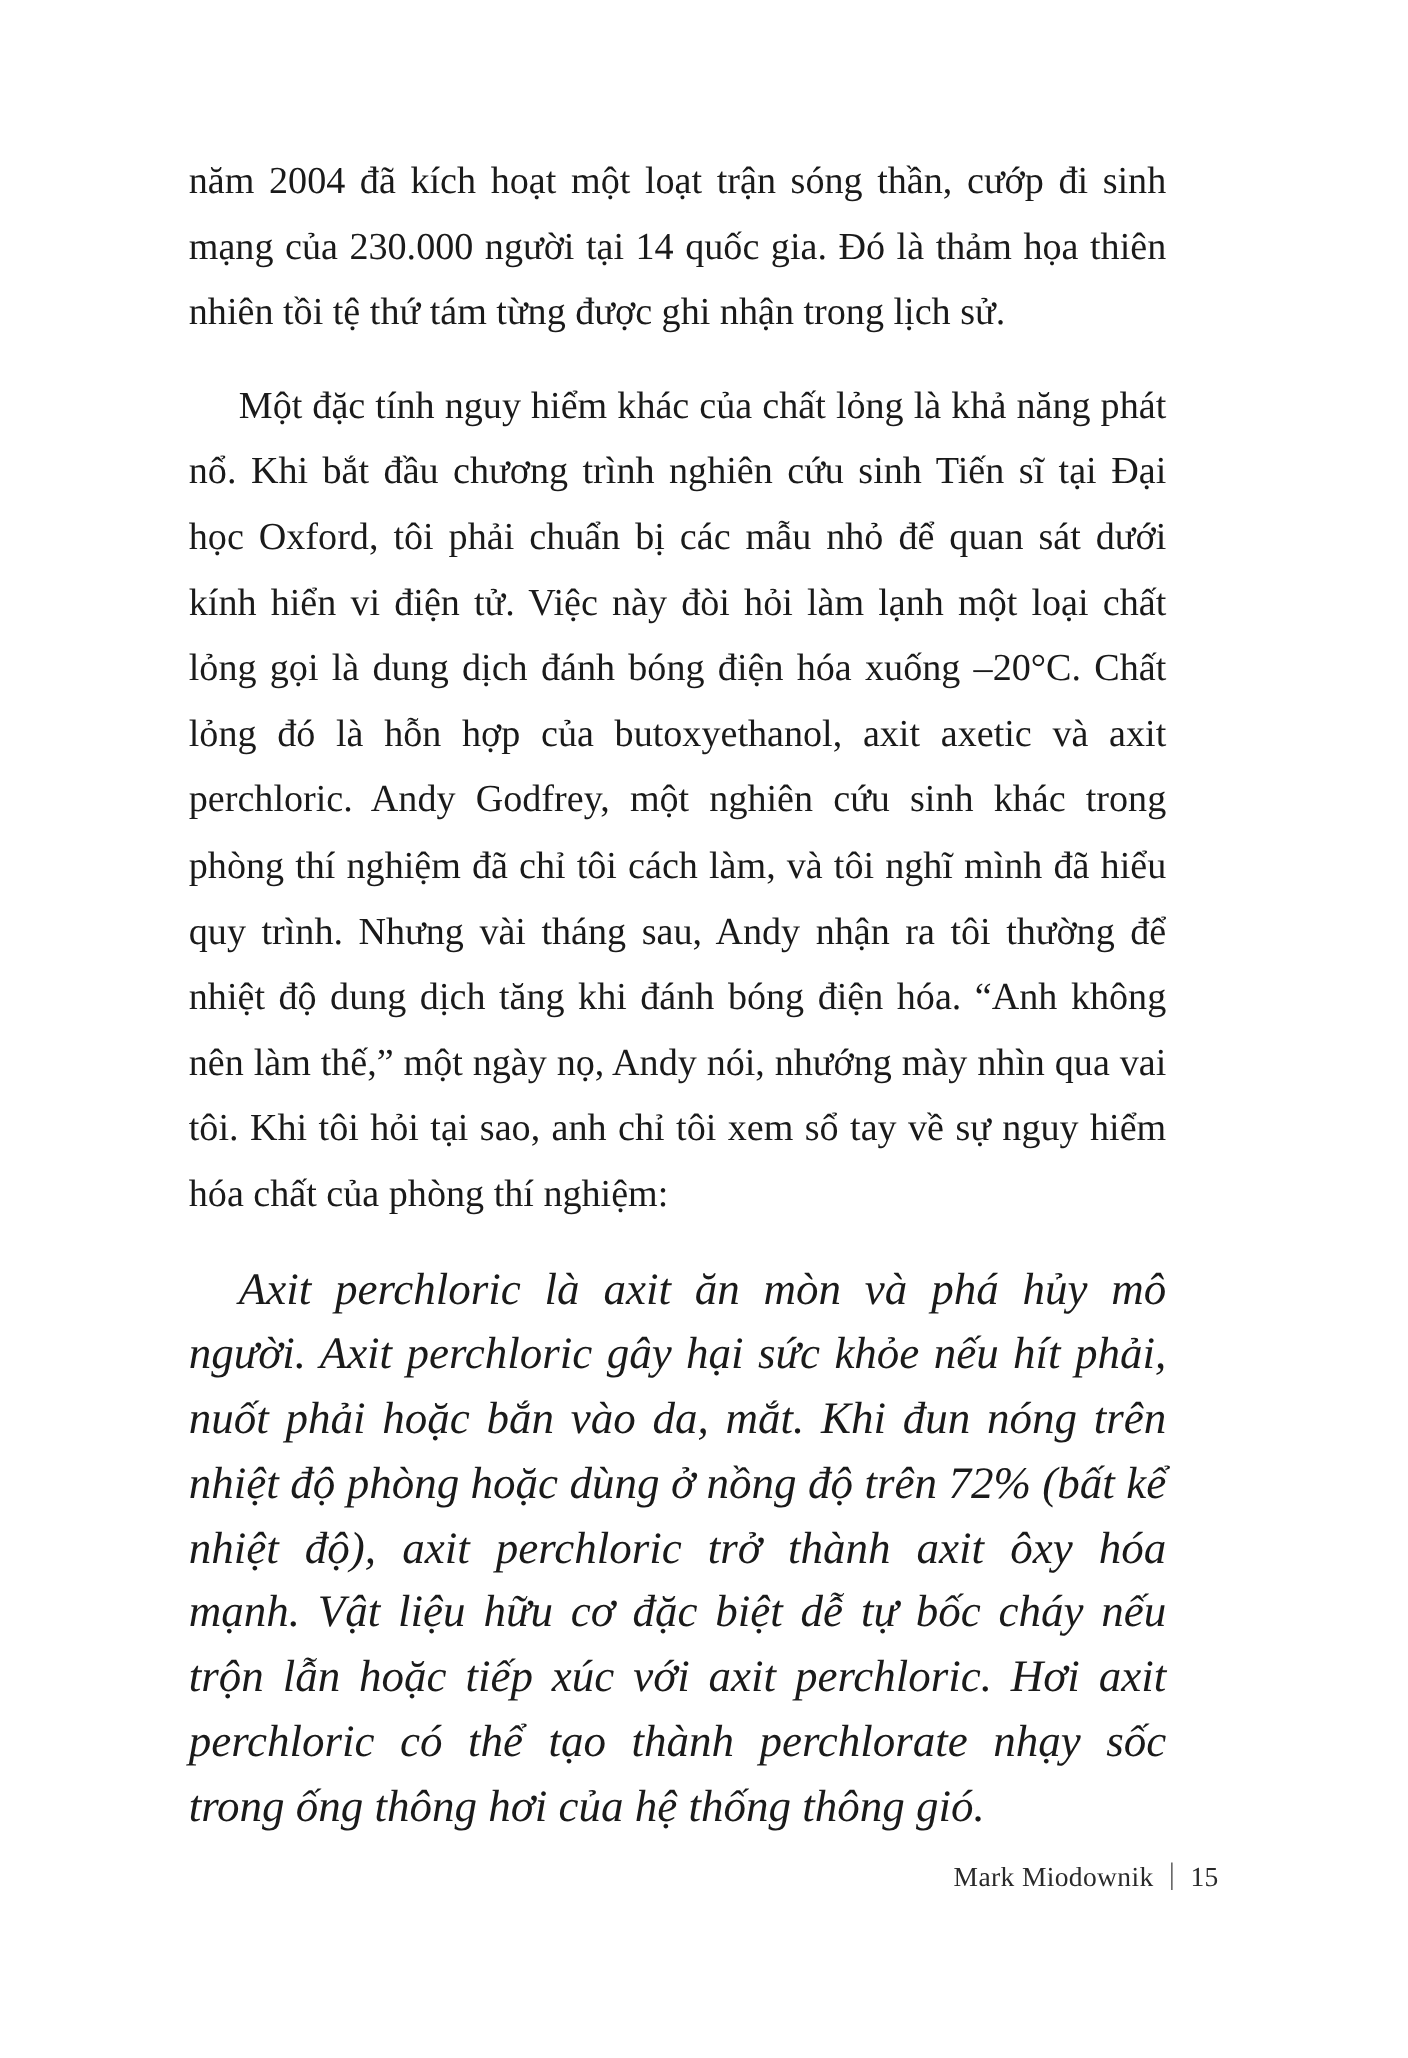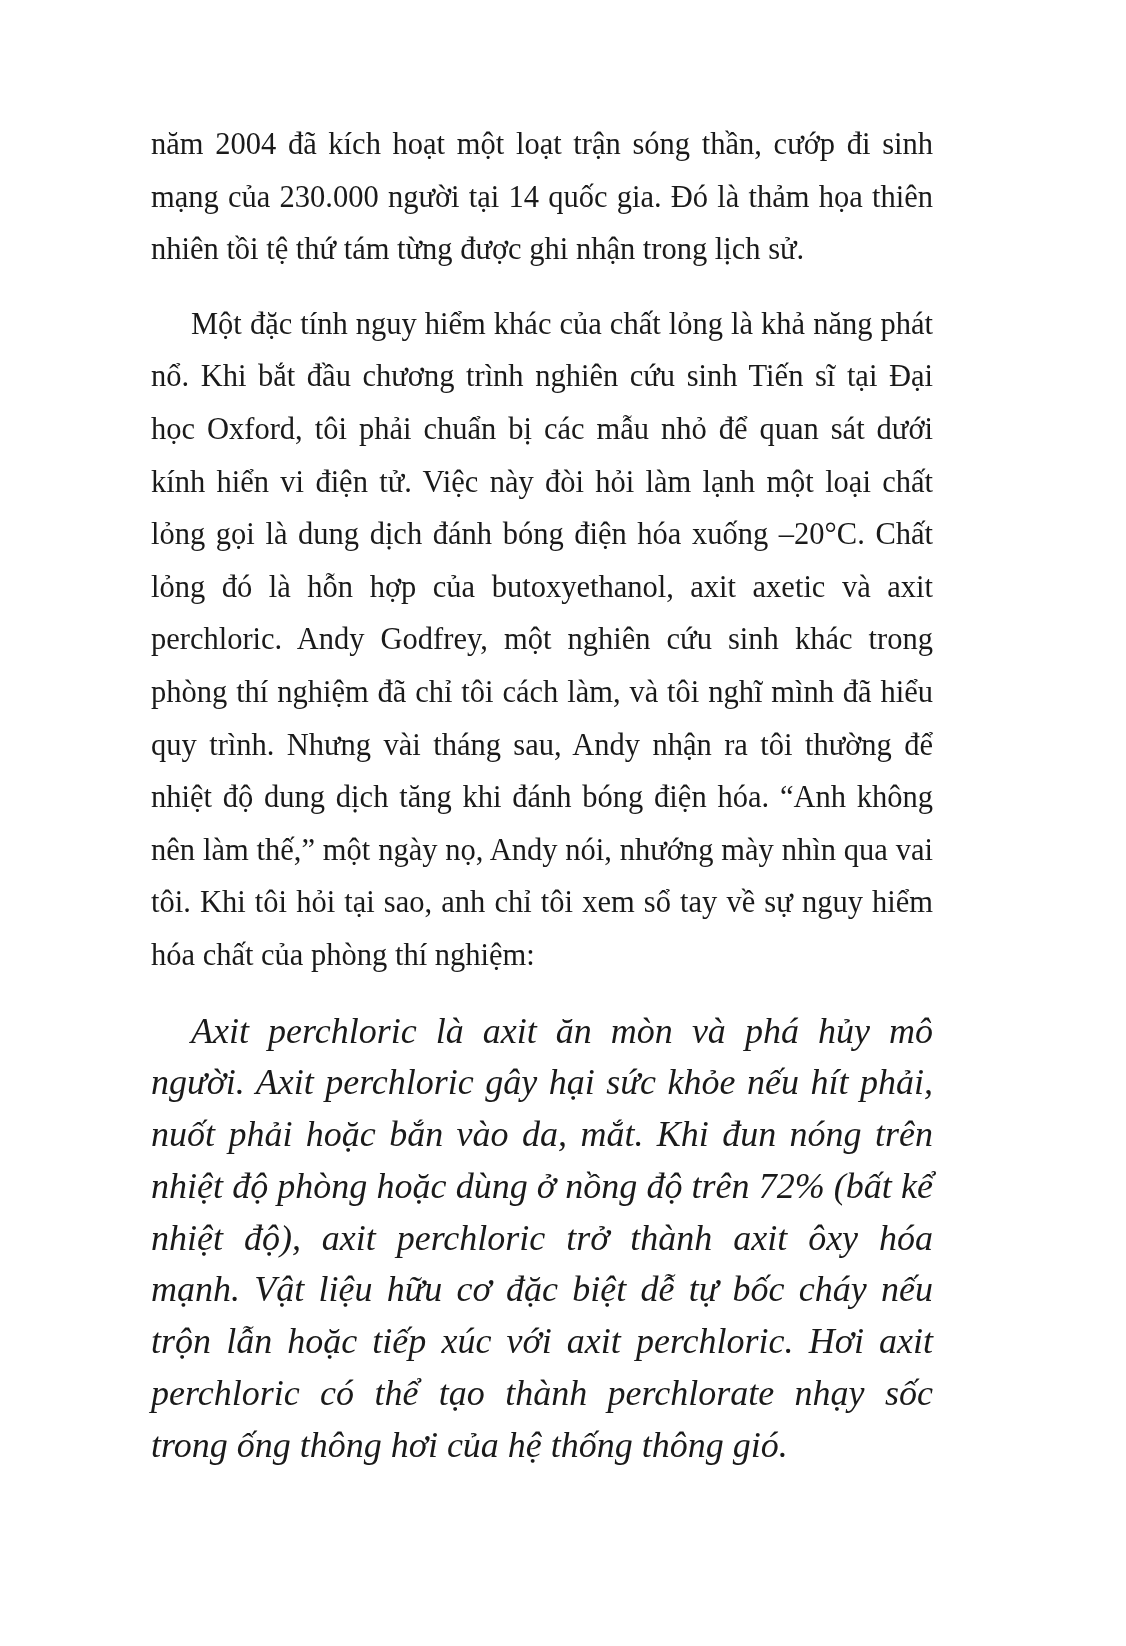--- a/index.html
+++ b/index.html
@@ -118,14 +118,19 @@
 
     <div class="gap-quote-top"></div>
 
     <blockquote class="blockquote">Axit perchloric là axit ăn mòn và phá hủy mô người. Axit perchloric gây hại sức khỏe nếu hít phải, nuốt phải hoặc bắn vào da, mắt. Khi đun nóng trên nhiệt độ phòng hoặc dùng ở nồng độ trên 72% (bất kể nhiệt độ), axit perchloric trở thành axit ôxy hóa mạnh. Vật liệu hữu cơ đặc biệt dễ tự bốc cháy nếu trộn lẫn hoặc tiếp xúc với axit perchloric. Hơi axit perchloric có thể tạo thành perchlorate nhạy sốc trong ống thông hơi của hệ thống thông gió.</blockquote>
 
     <div class="gap-quote-bottom"></div>
 
 
   </div>
 
+  <div class="footer">
+    <span class="footer-author">Mark Miodownik</span>
+    <span class="footer-sep"></span>
+    <span class="footer-page">15</span>
+  </div>
 
 </div>
 
 </body></html>

